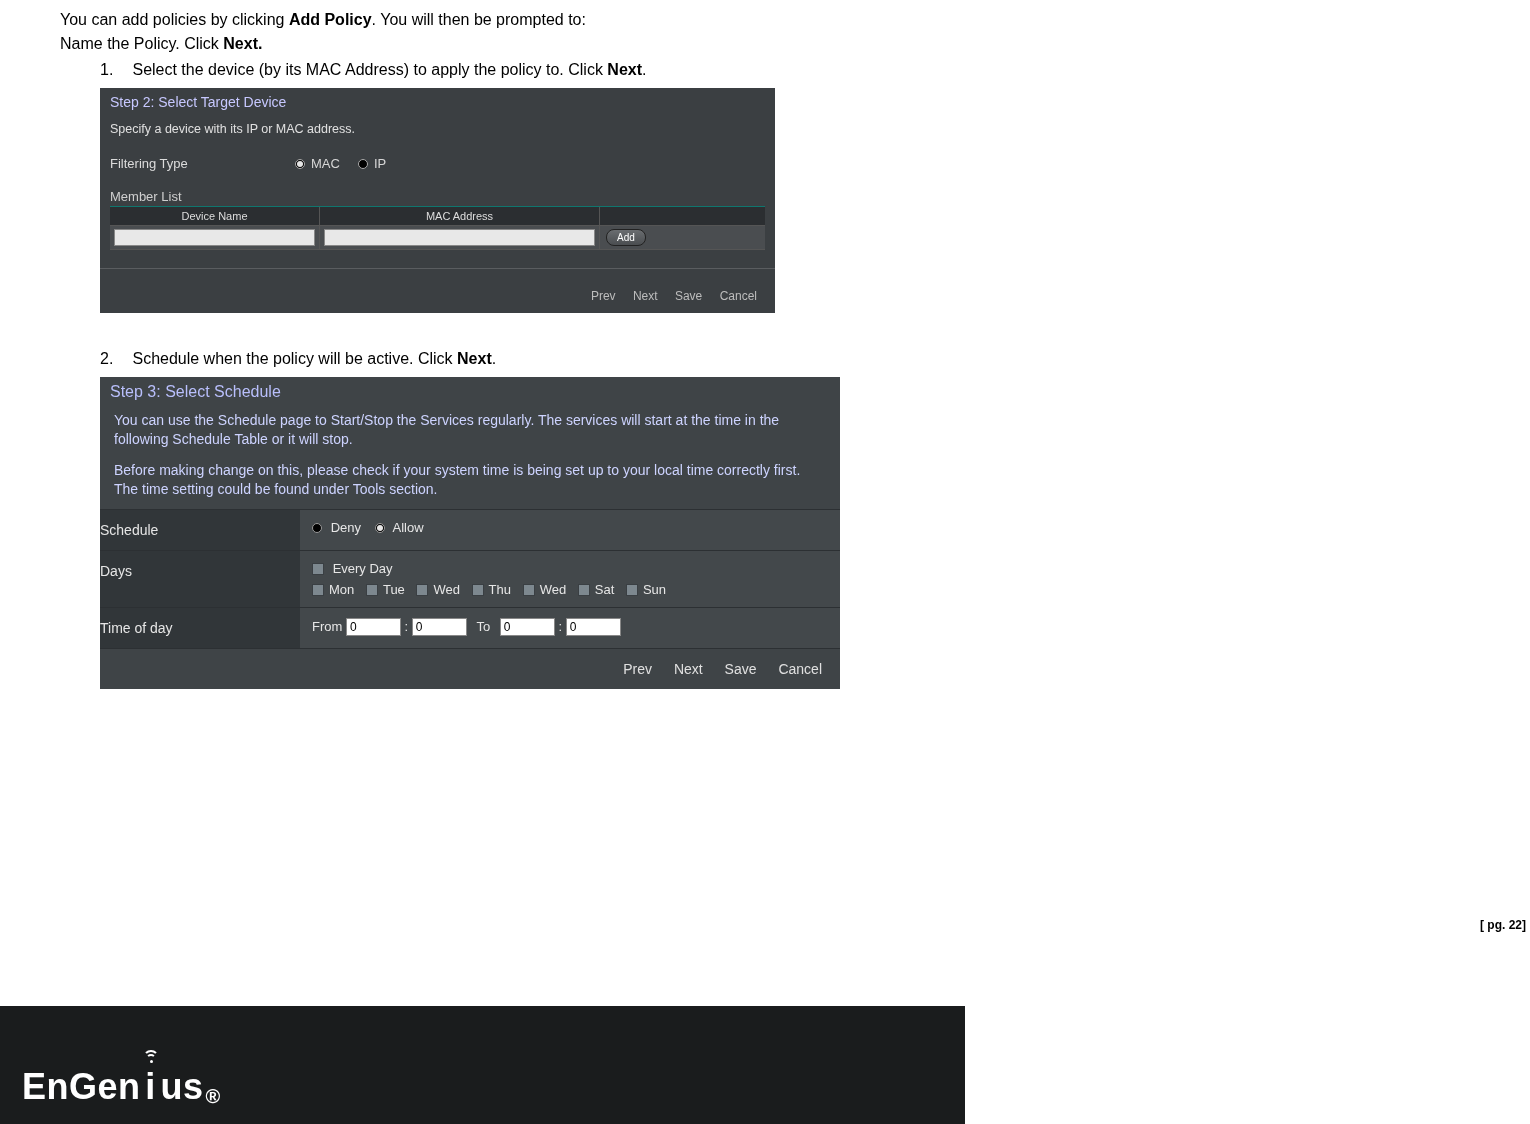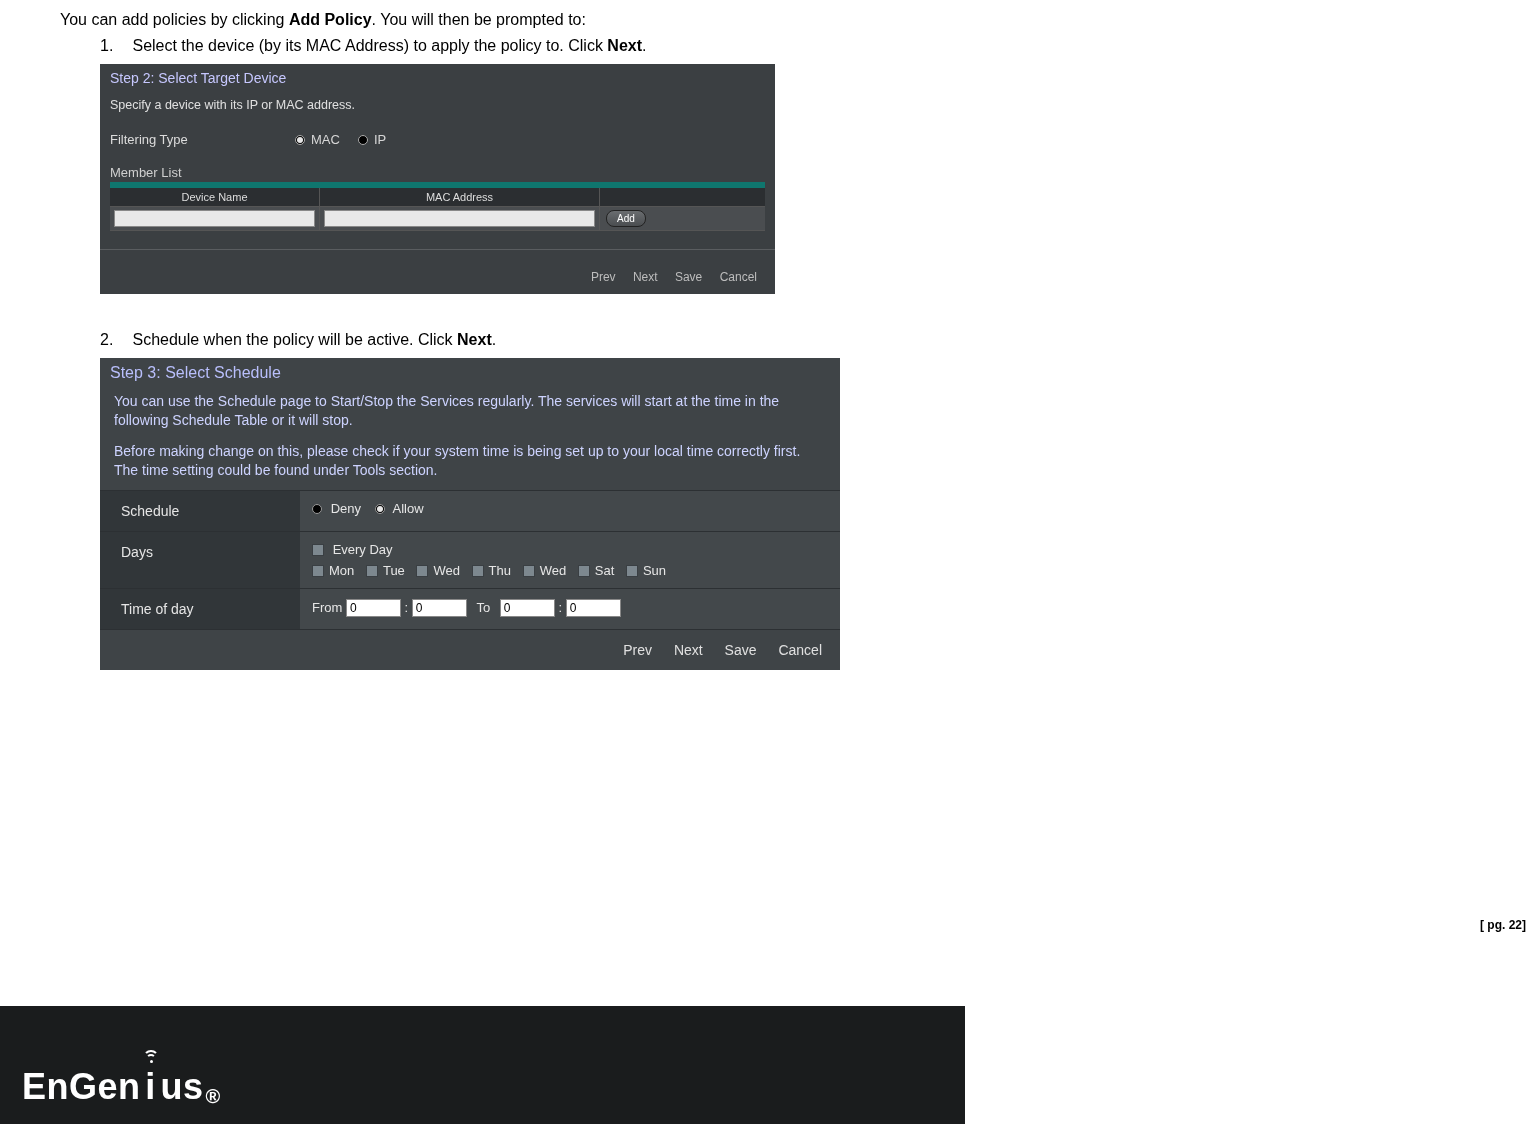--- a/index.html
+++ b/index.html
@@ -38,21 +38,21 @@
     background:#000;
   }
   .radio.sel::after{
     content:""; display:block; width:6px; height:6px; border-radius:50%;
     background:#e6e6e6; margin:1px;
   }
   .s1-ml { padding: 0 10px 0; margin-top: 4px; font-size: 13px; color: #cfcfcf;}
   .s1-table { margin: 2px 10px 0; }
   .s1-thead {
     display:flex; background:#2b2e31;
-    border-top:6px solid #0f766e; border-bottom:1px solid #555;
+    border-top:1px solid #0f766e; border-bottom:1px solid #555;
     font-size:11px; color:#ddd;
   }
   .s1-th1 { width:210px; text-align:center; padding:3px 4px; border-right:1px solid #555;}
   .s1-th2 { width:280px; text-align:center; padding:3px 4px; border-right:1px solid #555;}
   .s1-th3 { flex:1; }
   .s1-trow { display:flex; background:#4a4d50; border-bottom:1px solid #555;}
   .s1-td1 { width:210px; padding:3px 4px; border-right:1px solid #555;}
   .s1-td1 input{ width:100%; height:17px; background:#e8e8e8; border:1px solid #888; font-size:11px;}
   .s1-td2 { width:280px; padding:3px 4px; border-right:1px solid #555;}
   .s1-td2 input{ width:100%; height:17px; background:#e8e8e8; border:1px solid #888; font-size:11px;}
@@ -71,21 +71,21 @@
     margin: 6px 0 0 40px;
     width: 740px;
     background: #3f4447;
     color: #e4e4e4;
     font-family: Arial, sans-serif;
     font-size: 14px;
   }
   .s2-title { color: #b9bffc; padding: 6px 10px 8px; font-size: 16px; }
   .s2-para { color: #cdd3ff; padding: 2px 14px 10px; font-size: 14px; line-height:1.35;}
   .s2-row { display:flex; border-top:1px solid #2c3033; }
-  .s2-lab { width:200px; background:#313639; padding:12px 21px; color:#e6e6e6; font-size:14px;}
+  .s2-lab { width:200px; background:#313639; padding:12px 0; color:#e6e6e6; font-size:14px;}
   .s2-val { flex:1; background:#43484b; padding:10px 12px; color:#e6e6e6; font-size:13px;}
   .dot{ display:inline-block; width:10px;height:10px;border-radius:50%;
         border:1px solid #999; background:#000; margin-right:5px; vertical-align:middle;}
   .dot.sel::after{content:"";display:block;width:6px;height:6px;border-radius:50%;
         background:#e6e6e6;margin:1px;}
   .cb{ display:inline-block; width:12px;height:12px; background:#7d888f;
        border:1px solid #3a3f43; margin-right:5px; vertical-align:middle;}
   .s2-val .tinput{
     display:inline-block; width:55px; height:18px; background:#fff; color:#000;
     border:1px solid #888; font-size:12px; padding:0 3px;
@@ -119,20 +119,23 @@
     position:absolute; right:4px; bottom:192px;
     font-size:12px; font-weight:700;margin-left:48px;
   }
 </style>
 </head>
 <body>
 
 <div class="doc">
   <p class="body-text">
     <span>You can add policies by clicking </span><span class="bold">Add Policy</span><span>. You will then be prompted to:</span>
+  </p>
+  <p class="body-text">
+    <span>Name the Policy. Click </span><span class="bold">Next.</span>
   </p>
 
   <p class="body-text list-row">
     <span class="list-num">1.</span>
     <span>Select the device (by its MAC Address) to apply the policy to. Click </span><span class="bold">Next</span><span>.</span>
   </p>
 
   <div class="shot1">
     <div class="s1-title">Step 2: Select Target Device</div>
     <div class="s1-sub">Specify a device with its IP or MAC address.</div>

